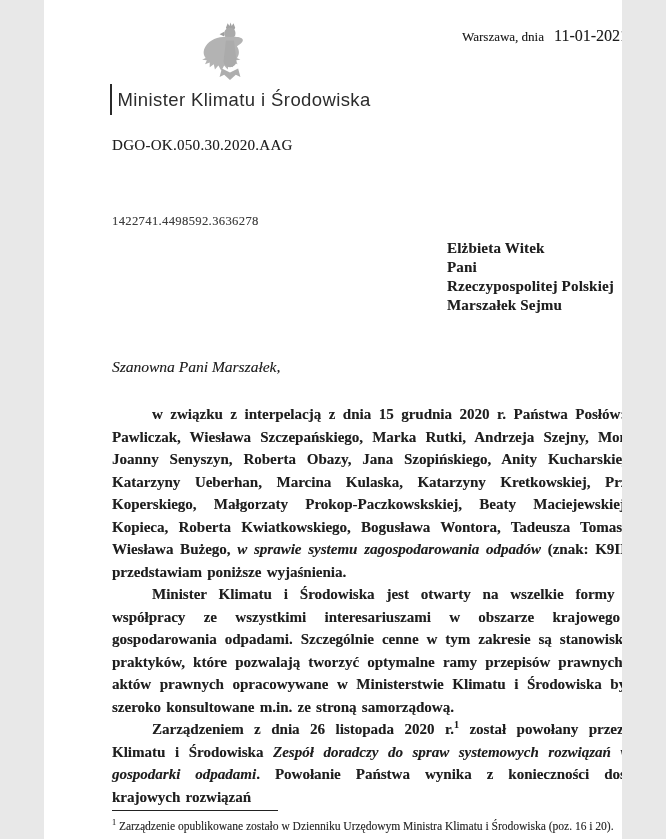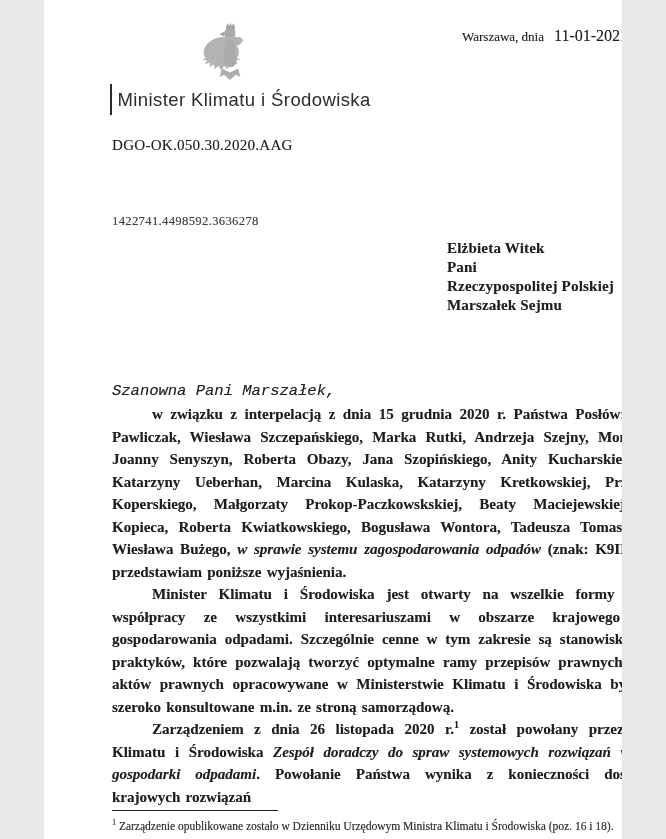--- a/index.html
+++ b/index.html
@@ -54,22 +54,22 @@
 
   
   .recipient{
     position:absolute; left:403px; top:239px;
     font-size:15px; font-weight:bold; line-height:19px;
     letter-spacing:0.2px;
   }
 
   
   .salutation{
-    position:absolute; left:68px; top:382px;
-    font-size:15.5px; font-style:italic;font-family:Liberation Mono, monospace;
+    position:absolute; left:68px; top:358px;
+    font-size:15.5px; font-style:italic;
   }
 
   
   .body{
     position:absolute; left:68px; top:403px; width:578px;
     font-size:15px; line-height:22.5px;
     text-align:justify;
   }
   .body p{ margin:0; text-indent:40px; word-spacing:1.5px;font-weight:bold; }
   .body sup{ font-size:10px; line-height:0; }
@@ -125,16 +125,16 @@
   <div class="salutation soft">Szanowna Pani Marszałek,</div>
 
   <div class="body soft">
     <p><span>w związku z interpelacją z dnia 15 grudnia 2020 r. Państwa Posłów: Karoliny Pawliczak, Wiesława Szczepańskiego, Marka Rutki, Andrzeja Szejny, Moniki Falej, Joanny Senyszyn, Roberta Obazy, Jana Szopińskiego, Anity Kucharskiej-Dziedzic, Katarzyny Ueberhan, Marcina Kulaska, Katarzyny Kretkowskiej, Przemysława Koperskiego, Małgorzaty Prokop-Paczkowskskiej, Beaty Maciejewskiej, Maciej Kopieca, Roberta Kwiatkowskiego, Bogusława Wontora, Tadeusza Tomaszewskiego, Wiesława Bużego, </span><i>w sprawie systemu zagospodarowania odpadów</i><span> (znak: K9INT 16237) przedstawiam poniższe wyjaśnienia.</span></p>
     <p><span>Minister Klimatu i Środowiska jest otwarty na wszelkie formy dialogu i współpracy ze wszystkimi interesariuszami w obszarze krajowego systemu gospodarowania odpadami. Szczególnie cenne w tym zakresie są stanowiska i opinie praktyków, które pozwalają tworzyć optymalne ramy przepisów prawnych. Projekty aktów prawnych opracowywane w Ministerstwie Klimatu i Środowiska były i będą szeroko konsultowane m.in. ze stroną samorządową.</span></p>
     <p><span>Zarządzeniem z dnia 26 listopada 2020 r.</span><sup>1</sup><span> został powołany przez Ministra Klimatu i Środowiska </span><i>Zespół doradczy do spraw systemowych rozwiązań w zakresie gospodarki odpadami</i><span>. Powołanie Państwa wynika z konieczności dostosowania krajowych rozwiązań</span></p>
   </div>
 
   <div class="footnote-rule"></div>
   <div class="footnote soft">
-    <sup>1</sup><span> Zarządzenie opublikowane zostało w Dzienniku Urzędowym Ministra Klimatu i Środowiska (poz. 16 i 18).</span>
+    <sup>1</sup><span> Zarządzenie opublikowane zostało w Dzienniku Urzędowym Ministra Klimatu i Środowiska (poz. 16 i 20).</span>
   </div>
 
 </div>
 
 </body></html>

